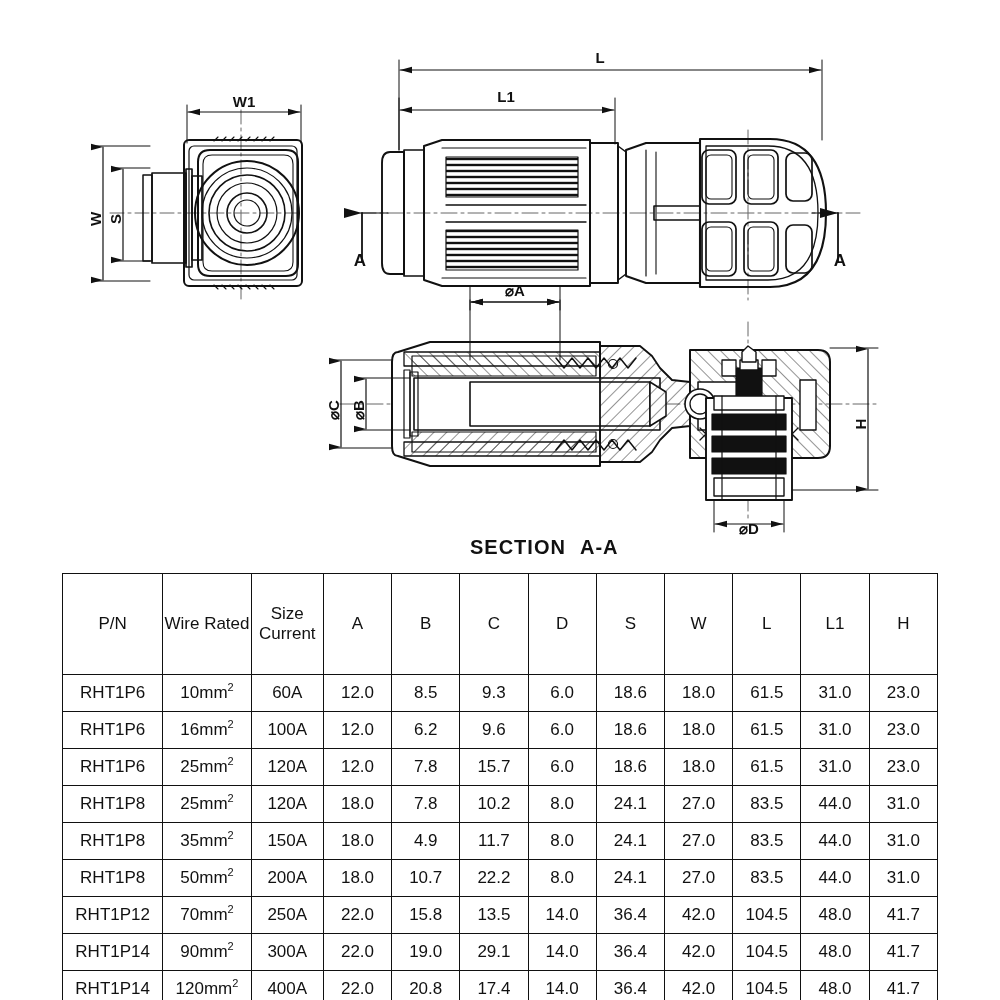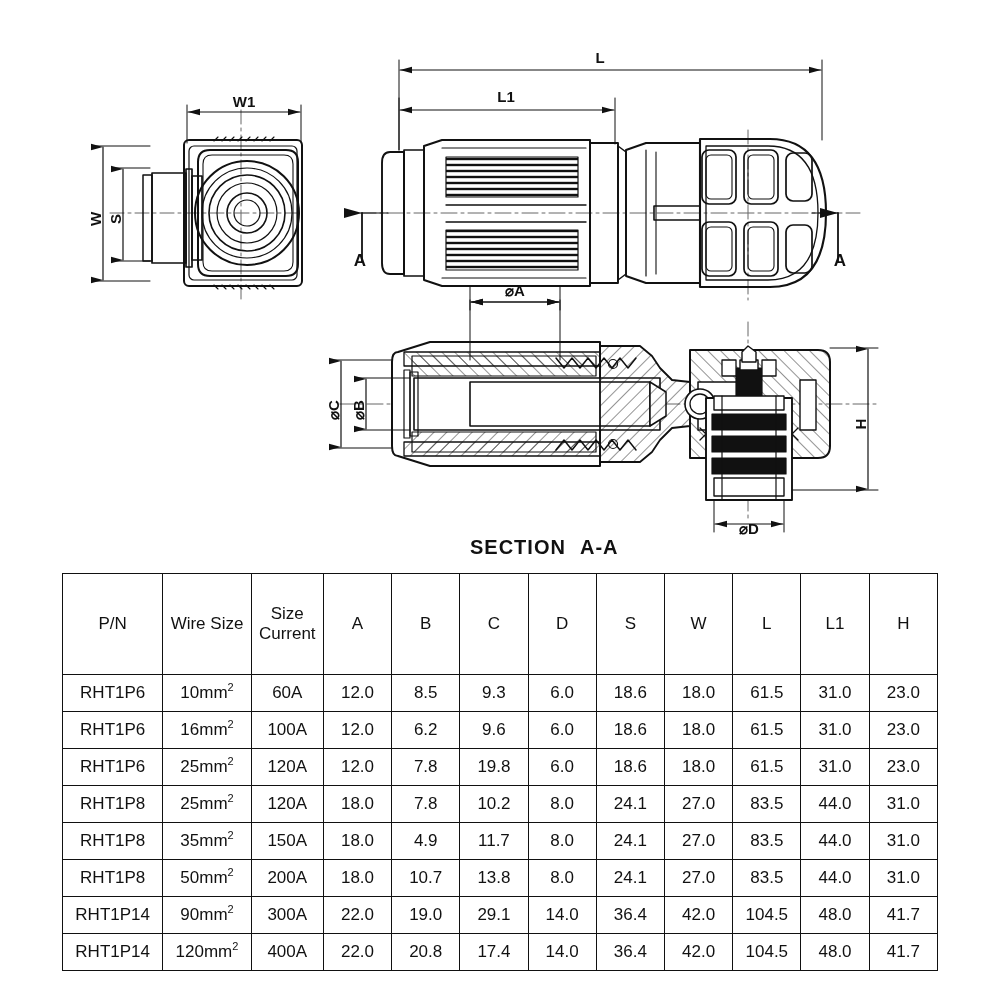--- a/index.html
+++ b/index.html
@@ -290,21 +290,21 @@
           <col class="c-dim">
         <col class="c-dim">
           <col class="c-dim">
           <col class="c-dim">
           <col class="c-dim">
           <col class="c-dim">
       </colgroup>
       <thead>
         <tr id="hdr-row">
             <th>P/N</th>
-            <th>Wire Size</th>
+            <th>Wire Rated</th>
             <th>Size Current</th>
             <th>A</th>
             <th>B</th>
             <th>C</th>
             <th>D</th>
             <th>S</th>
             <th>W</th>
             <th>L</th>
             <th>L1</th>
             <th>H</th>
@@ -338,21 +338,21 @@
             <td>61.5</td>
             <td>31.0</td>
             <td>23.0</td>
           </tr>
           <tr>
             <td>RHT1P6</td>
             <td>25mm<span class="sup">2</span></td>
             <td>120A</td>
             <td>12.0</td>
             <td>7.8</td>
-            <td>19.8</td>
+            <td>15.7</td>
             <td>6.0</td>
             <td>18.6</td>
             <td>18.0</td>
             <td>61.5</td>
             <td>31.0</td>
             <td>23.0</td>
           </tr>
           <tr>
             <td>RHT1P8</td>
             <td>25mm<span class="sup">2</span></td>
@@ -380,27 +380,41 @@
             <td>83.5</td>
             <td>44.0</td>
             <td>31.0</td>
           </tr>
           <tr>
             <td>RHT1P8</td>
             <td>50mm<span class="sup">2</span></td>
             <td>200A</td>
             <td>18.0</td>
             <td>10.7</td>
-            <td>13.8</td>
+            <td>22.2</td>
             <td>8.0</td>
             <td>24.1</td>
             <td>27.0</td>
             <td>83.5</td>
             <td>44.0</td>
             <td>31.0</td>
+          </tr>
+          <tr>
+            <td>RHT1P12</td>
+            <td>70mm<span class="sup">2</span></td>
+            <td>250A</td>
+            <td>22.0</td>
+            <td>15.8</td>
+            <td>13.5</td>
+            <td>14.0</td>
+            <td>36.4</td>
+            <td>42.0</td>
+            <td>104.5</td>
+            <td>48.0</td>
+            <td>41.7</td>
           </tr>
           <tr>
             <td>RHT1P14</td>
             <td>90mm<span class="sup">2</span></td>
             <td>300A</td>
             <td>22.0</td>
             <td>19.0</td>
             <td>29.1</td>
             <td>14.0</td>
             <td>36.4</td>

